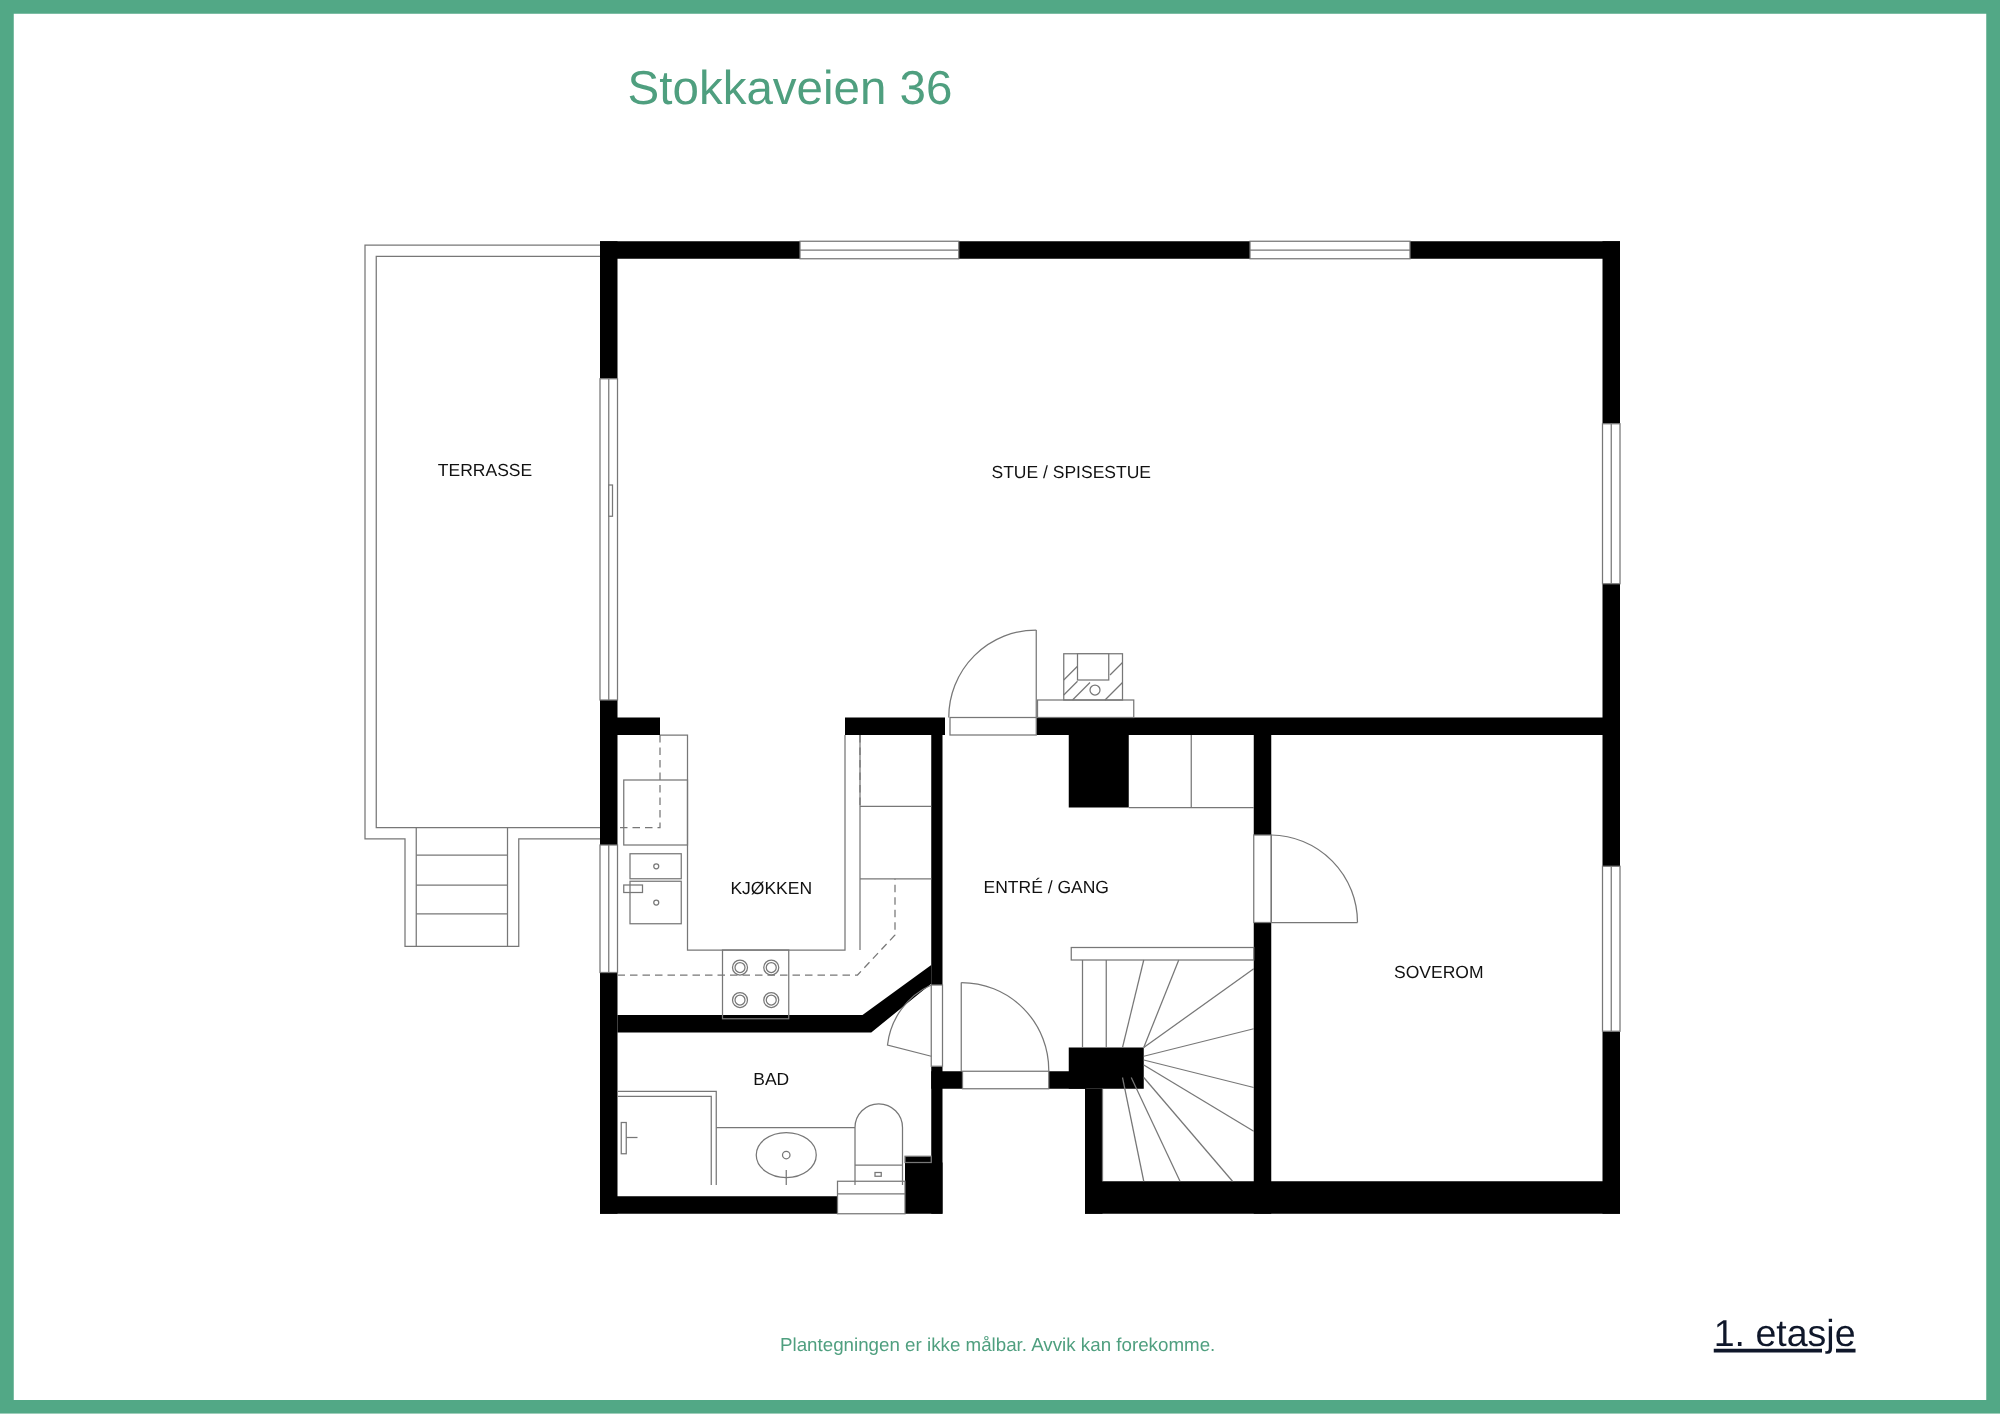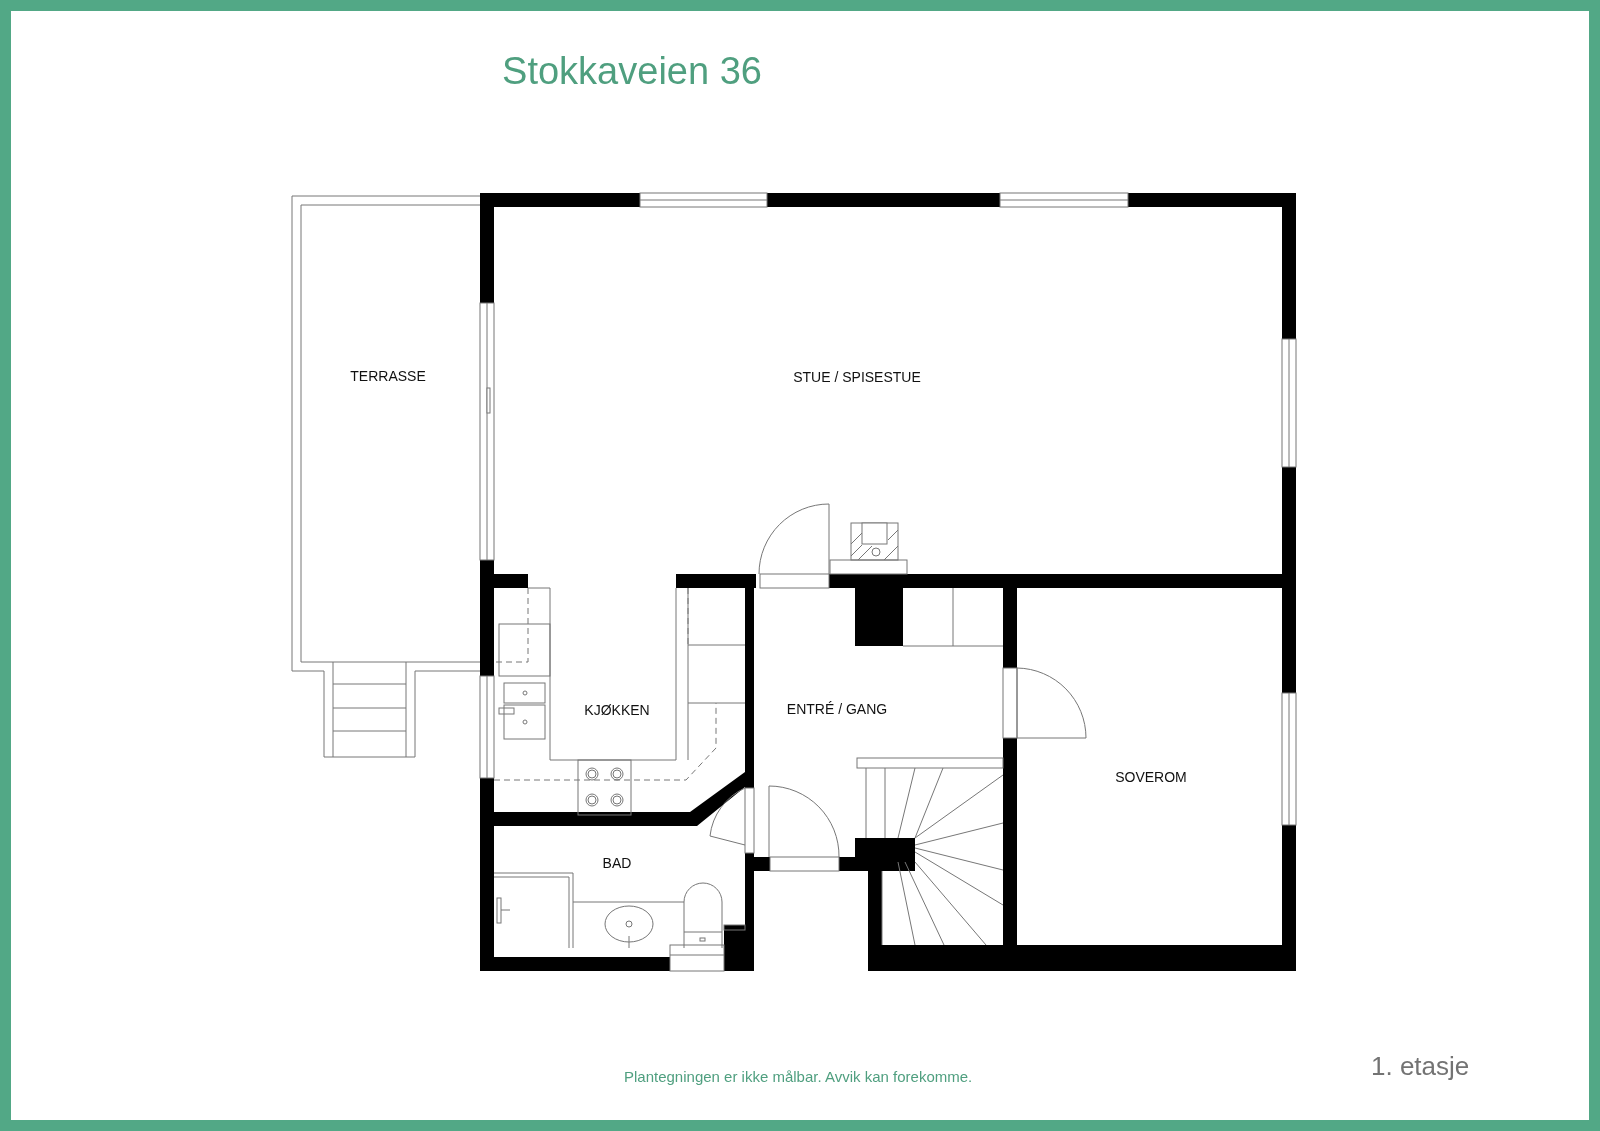--- a/index.html
+++ b/index.html
@@ -1,20 +1,20 @@
 <!DOCTYPE html>
 <html><head>
 <meta charset="utf-8">
 <style>
   html, body { margin:0; padding:0; background:#ffffff; }
   body { width:1600px; height:1131px; position:relative; overflow:hidden; font-family:"Liberation Sans", sans-serif; }
   .frame { position:absolute; left:0; top:0; width:1600px; height:1131px; box-sizing:border-box; border:11px solid #52a886; background:#fff; }
   .title { position:absolute; left:0; width:1264px; top:50px; text-align:center; font-size:38px; color:#4f9f7f; font-family:"Liberation Sans", sans-serif; }
   .disclaimer { position:absolute; left:608px; top:1068px; font-size:15px; color:#4f9f7f;margin-left:16px; }
-  .floor { position:absolute; left:1371px; top:1051px; font-size:26px; color:#737373; }
+  .floor { position:absolute; left:1371px; top:1051px; font-size:30px; color:#0f172a;text-decoration:underline; }
   svg.plan { position:absolute; left:0; top:0; }
   .room-label { font-family:"Liberation Sans", sans-serif; font-size:14px; fill:#111; text-anchor:middle; }
 </style>
 </head>
 <body>
 
 <div class="frame"></div>
 
 <div class="title">Stokkaveien 36</div>
 

